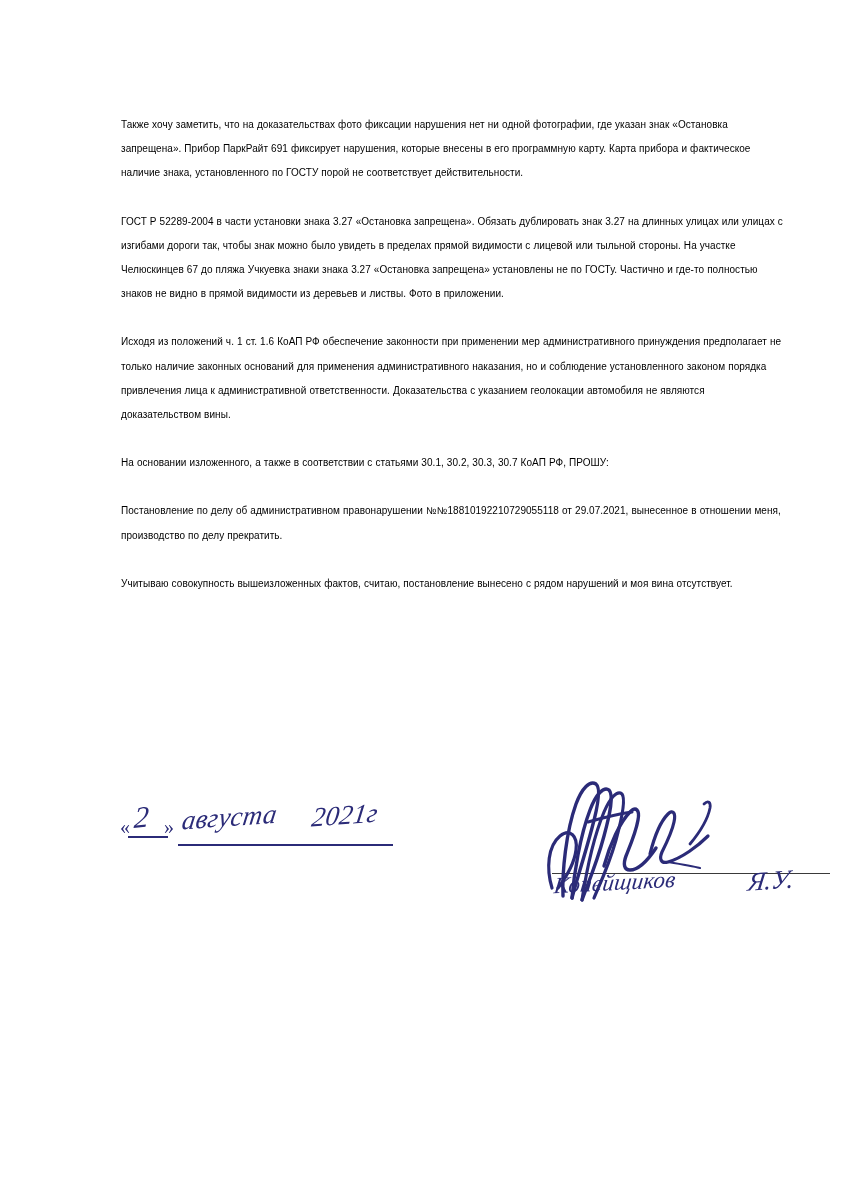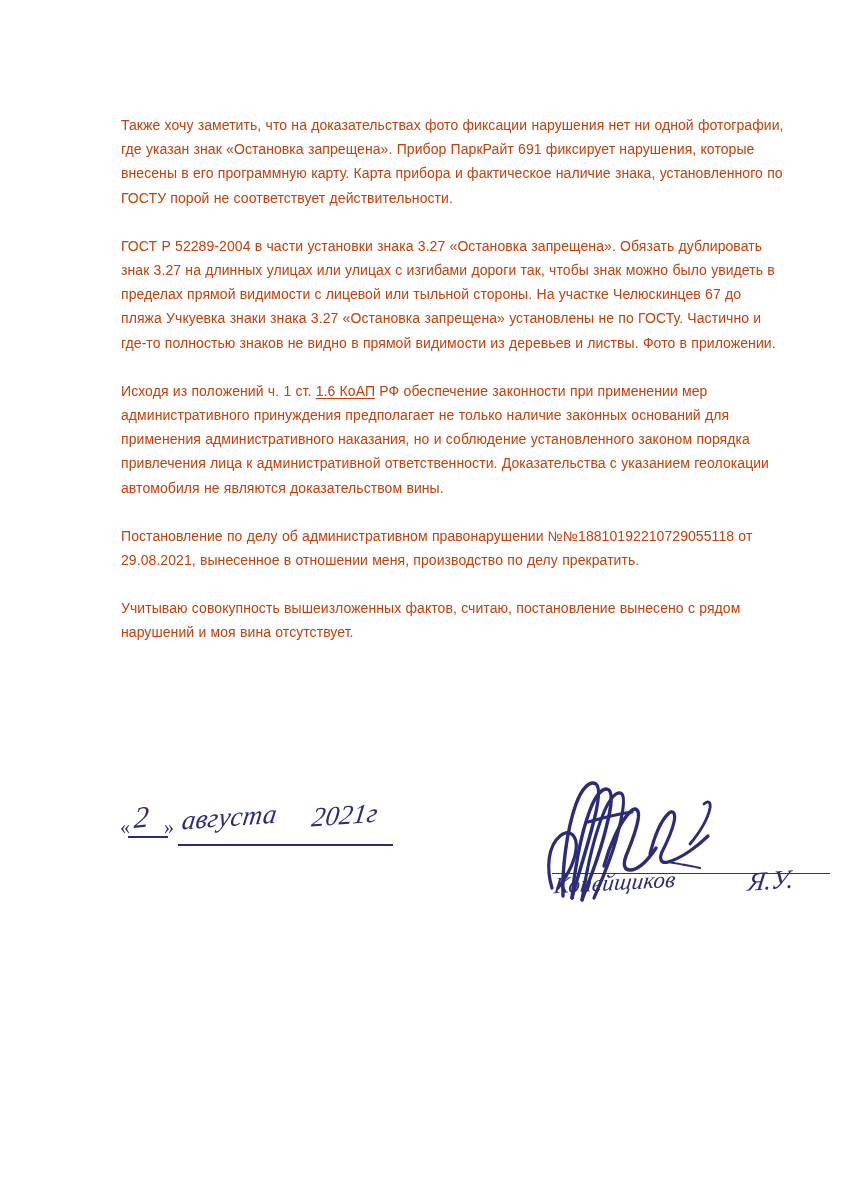--- a/index.html
+++ b/index.html
@@ -21,34 +21,34 @@
   
   .doc-body {
     position: absolute;
     left: 121px;
     top: 113px;
     width: 663px;
   }
 
   .para {
     font-family: "Liberation Sans", sans-serif;
-    font-size: 14px;
+    font-size: 10px;
     line-height: 24.2px;
-    color: #c2410c;
+    color: #000000;
     text-align: left;
     margin: 0 0 24px 0;
     letter-spacing: 0.005em;
     word-spacing: 0.02em;
     
     text-rendering: optimizeLegibility;
   }
 
   .para:last-child { margin-bottom: 0; }
 
-  .u { text-decoration: underline; text-underline-offset: 2px; }
+  .u { text-underline-offset: 2px; }
 
   
   .sig-zone {
     position: absolute;
     left: 0;
     top: 770px;
     width: 849px;
     height: 180px;
   }
 
@@ -186,22 +186,23 @@
 
   <div class="doc-body">
 
     <p class="para">Также хочу заметить, что на доказательствах фото фиксации нарушения нет ни одной фотографии, где указан знак «Остановка запрещена». Прибор ПаркРайт 691 фиксирует нарушения, которые внесены в его программную карту. Карта прибора и фактическое наличие знака, установленного по ГОСТУ порой не соответствует действительности.</p>
 
     <p class="para">ГОСТ Р 52289-2004 в части установки знака 3.27 «Остановка запрещена». Обязать дублировать знак 3.27 на длинных улицах или улицах с изгибами дороги так, чтобы знак можно было увидеть в пределах прямой видимости с лицевой или тыльной стороны. На участке Челюскинцев 67 до пляжа Учкуевка знаки знака 3.27 «Остановка запрещена» установлены не по ГОСТу. Частично и где-то полностью знаков не видно в прямой видимости из деревьев и листвы. Фото в приложении.</p>
 
     <p class="para"><span>Исходя из положений ч. 1 ст. </span><span class="u">1.6 КоАП</span><span> РФ обеспечение законности при применении мер административного принуждения предполагает не только наличие законных оснований для применения административного наказания, но и соблюдение установленного законом порядка привлечения лица к административной ответственности. Доказательства с указанием геолокации автомобиля не являются доказательством вины.</span></p>
 
 
-
-    <p class="para">Постановление по делу об административном правонарушении №№18810192210729055118 от 29.08.2021, вынесенное в отношении меня, производство по делу прекратить.</p>
+    <p class="para">На основании изложенного, а также в соответствии с статьями 30.1, 30.2, 30.3, 30.7 КоАП РФ, ПРОШУ:</p>
+
+    <p class="para">Постановление по делу об административном правонарушении №№18810192210729055118 от 29.07.2021, вынесенное в отношении меня, производство по делу прекратить.</p>
 
     <p class="para">Учитываю совокупность вышеизложенных фактов, считаю, постановление вынесено с рядом нарушений и моя вина отсутствует.</p>
 
   </div>
 
   <div class="sig-zone">
 
     <div class="date-line">
       <span class="quote-mark q-open">«</span>
       <span class="ink date-day">2</span>

